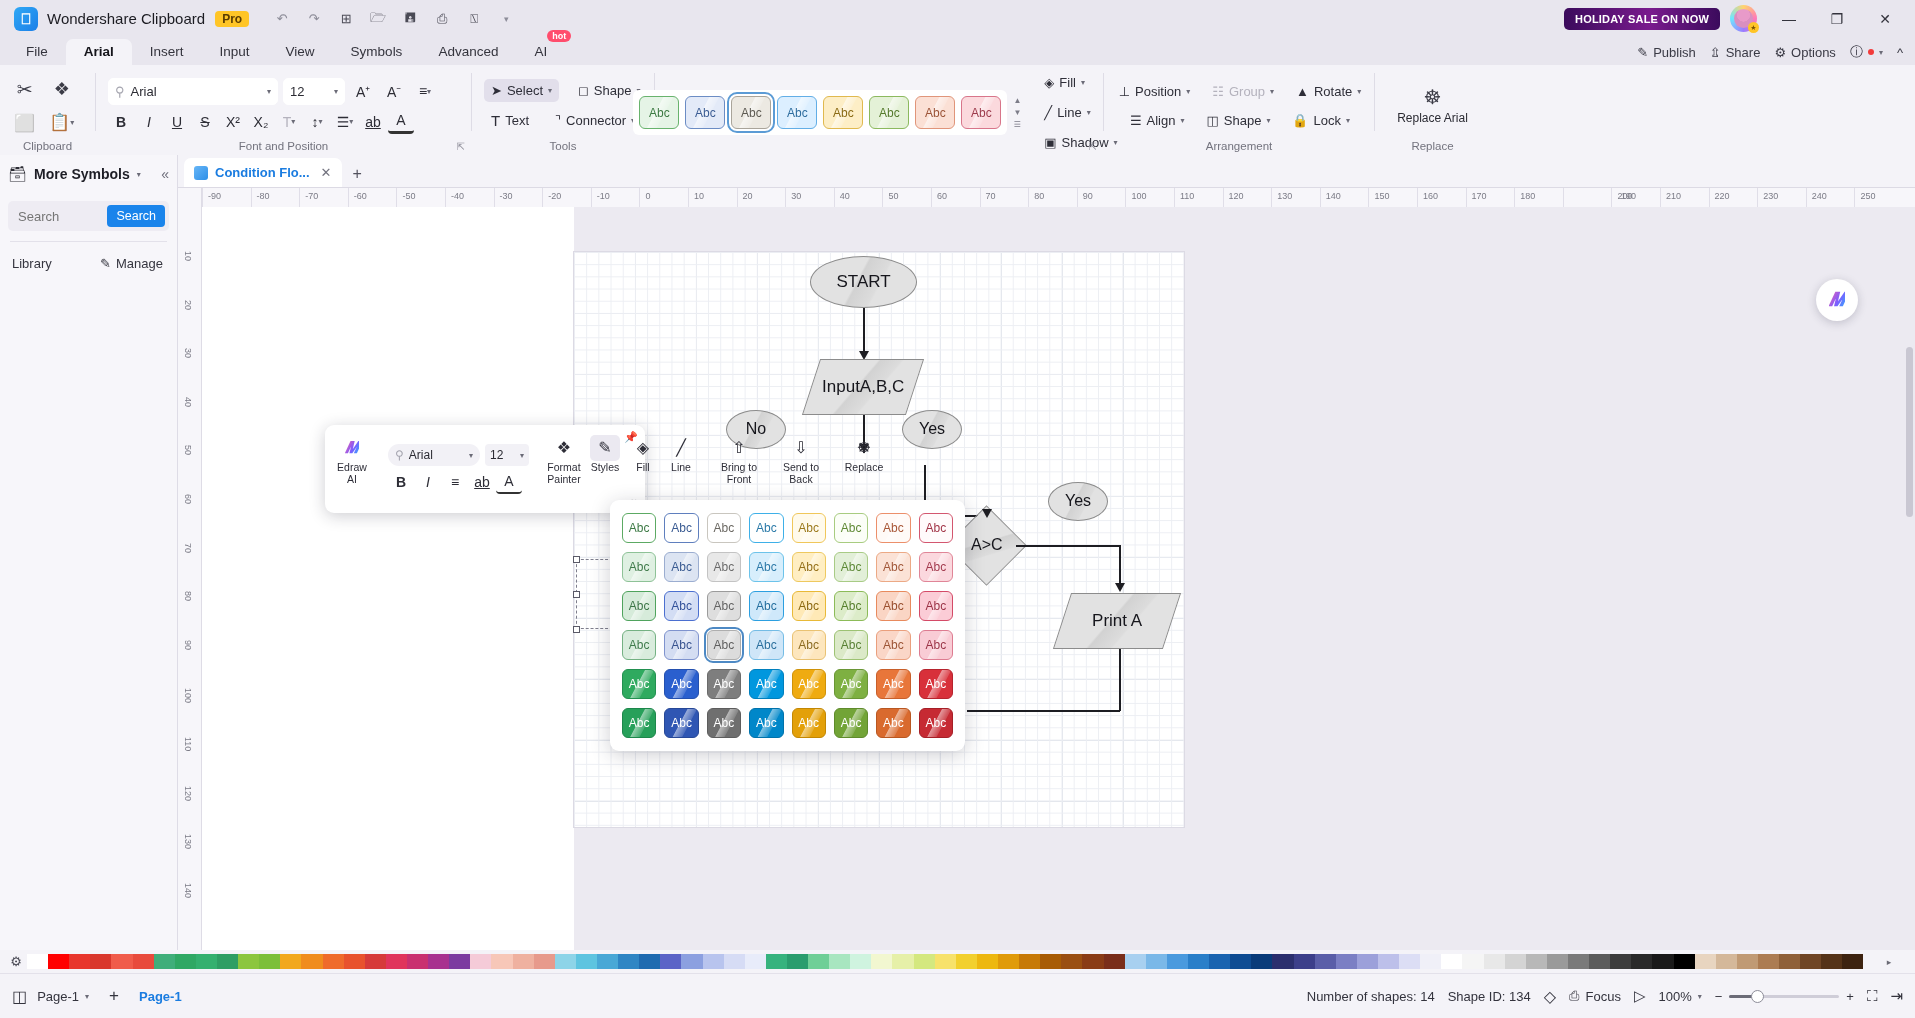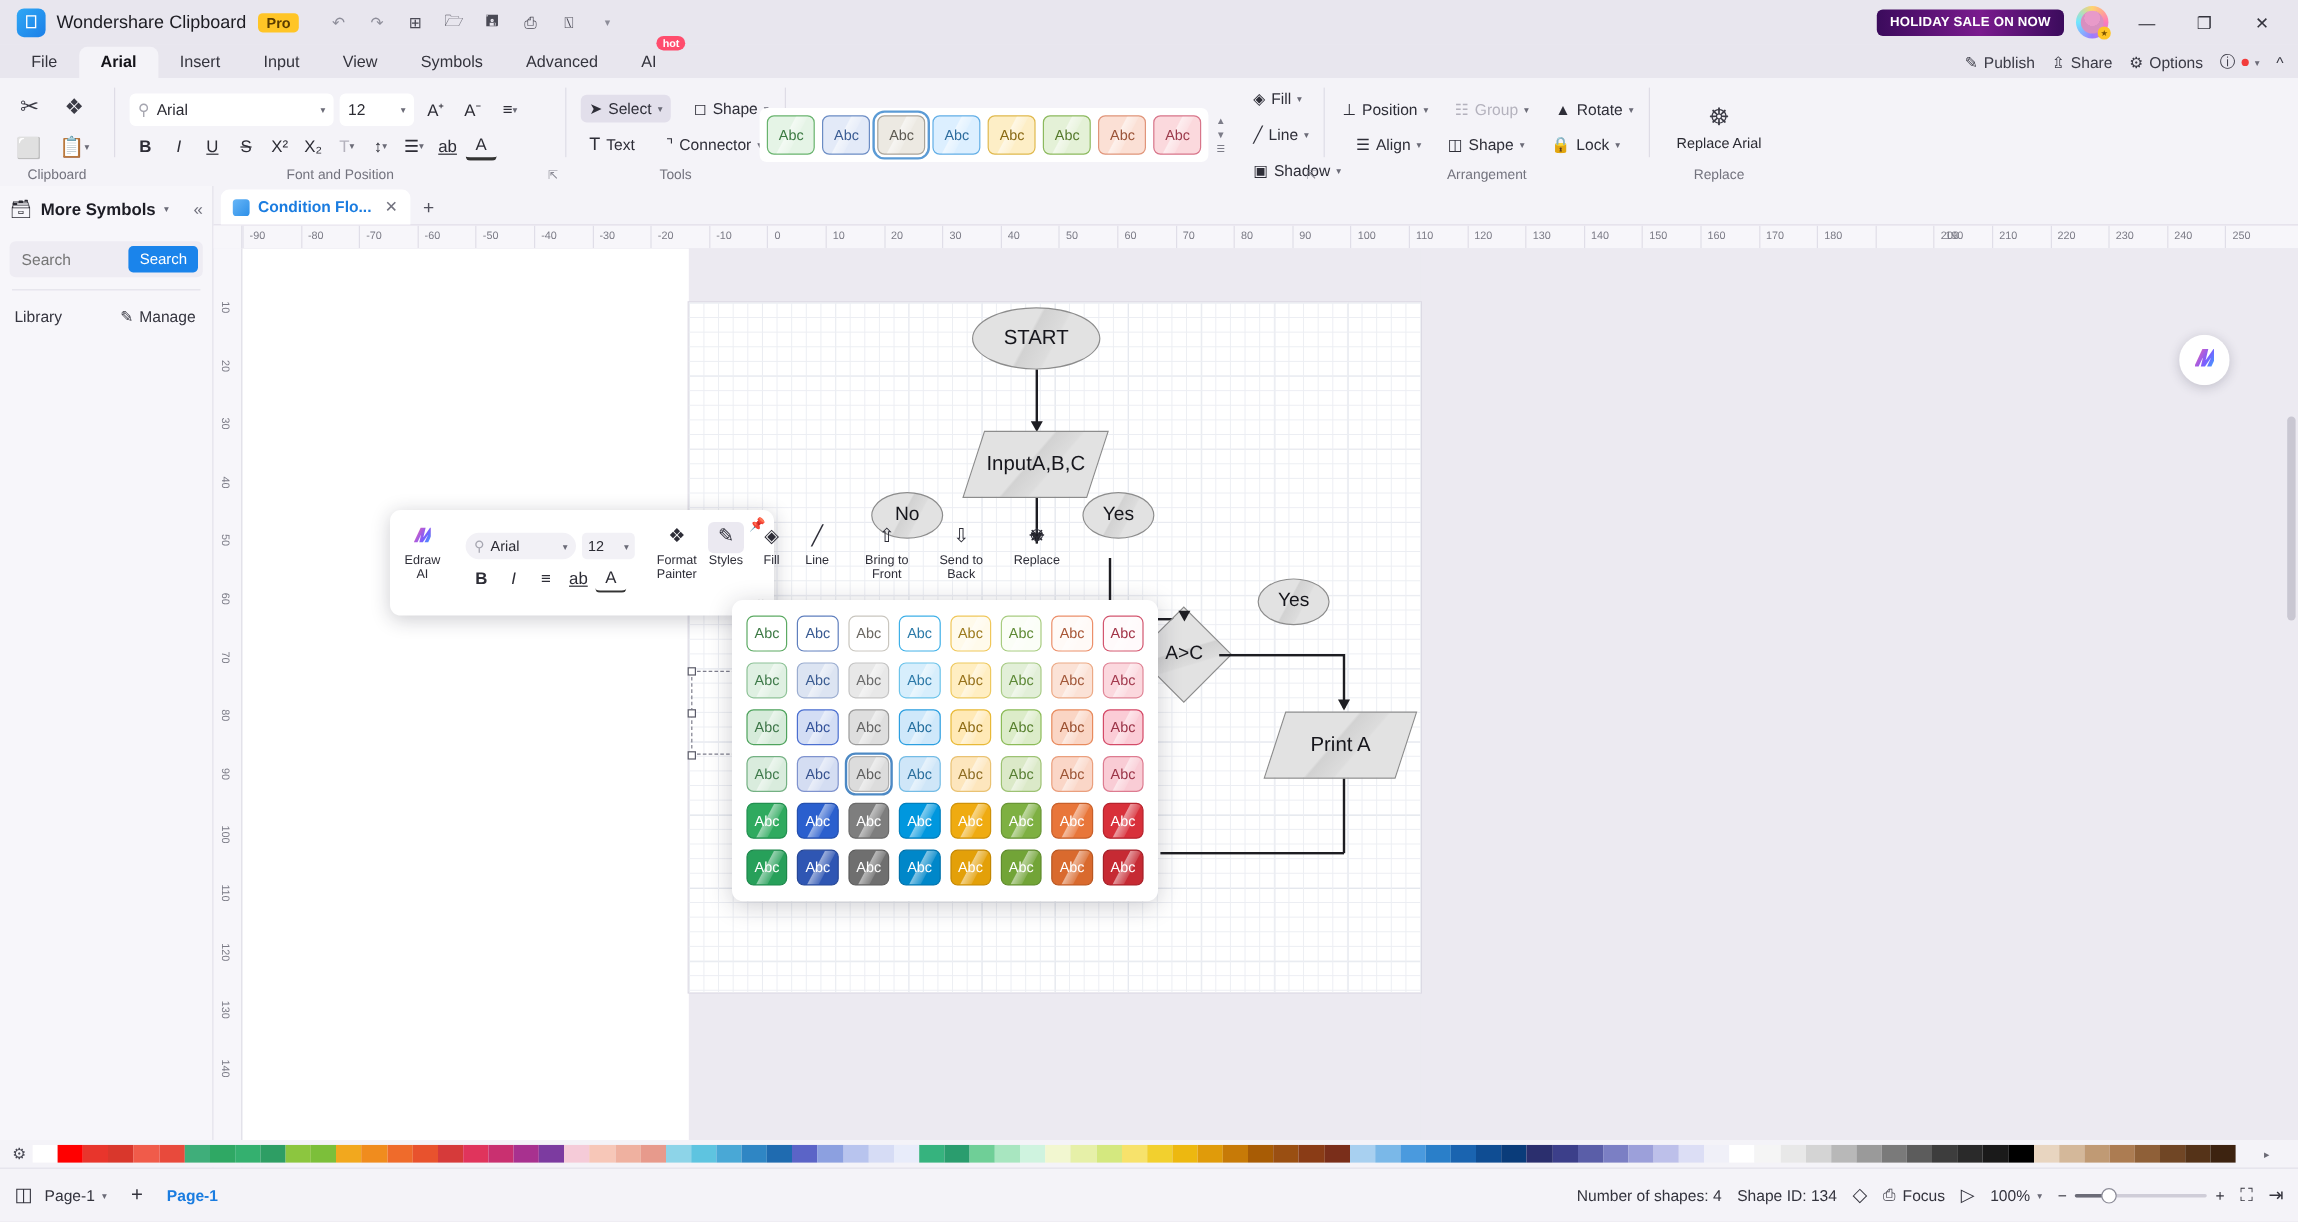--- a/index.html
+++ b/index.html
@@ -1005,21 +1005,21 @@
 
 <div class="statusbar">
   <div class="sb-item" style="font-size:16px">◫</div>
   <div class="sb-item">
     <span>Page-1</span>
     <span class="caret">▾</span>
   </div>
   <div class="sb-item" style="font-size:17px;padding:0 10px">+</div>
   <div class="sb-item pagechip">Page-1</div>
   <div class="sb-right">
-    <span>Number of shapes: 4</span>
+    <span>Number of shapes: 14</span>
     <span>Shape ID: 134</span>
     <span style="font-size:16px">◇</span>
     <span class="sb-item">
       <span>⎙</span>
       <span>Focus</span>
     </span>
     <span style="font-size:15px">▷</span>
     <span class="sb-item">
       <span>100%</span>
       <span class="caret">▾</span>

